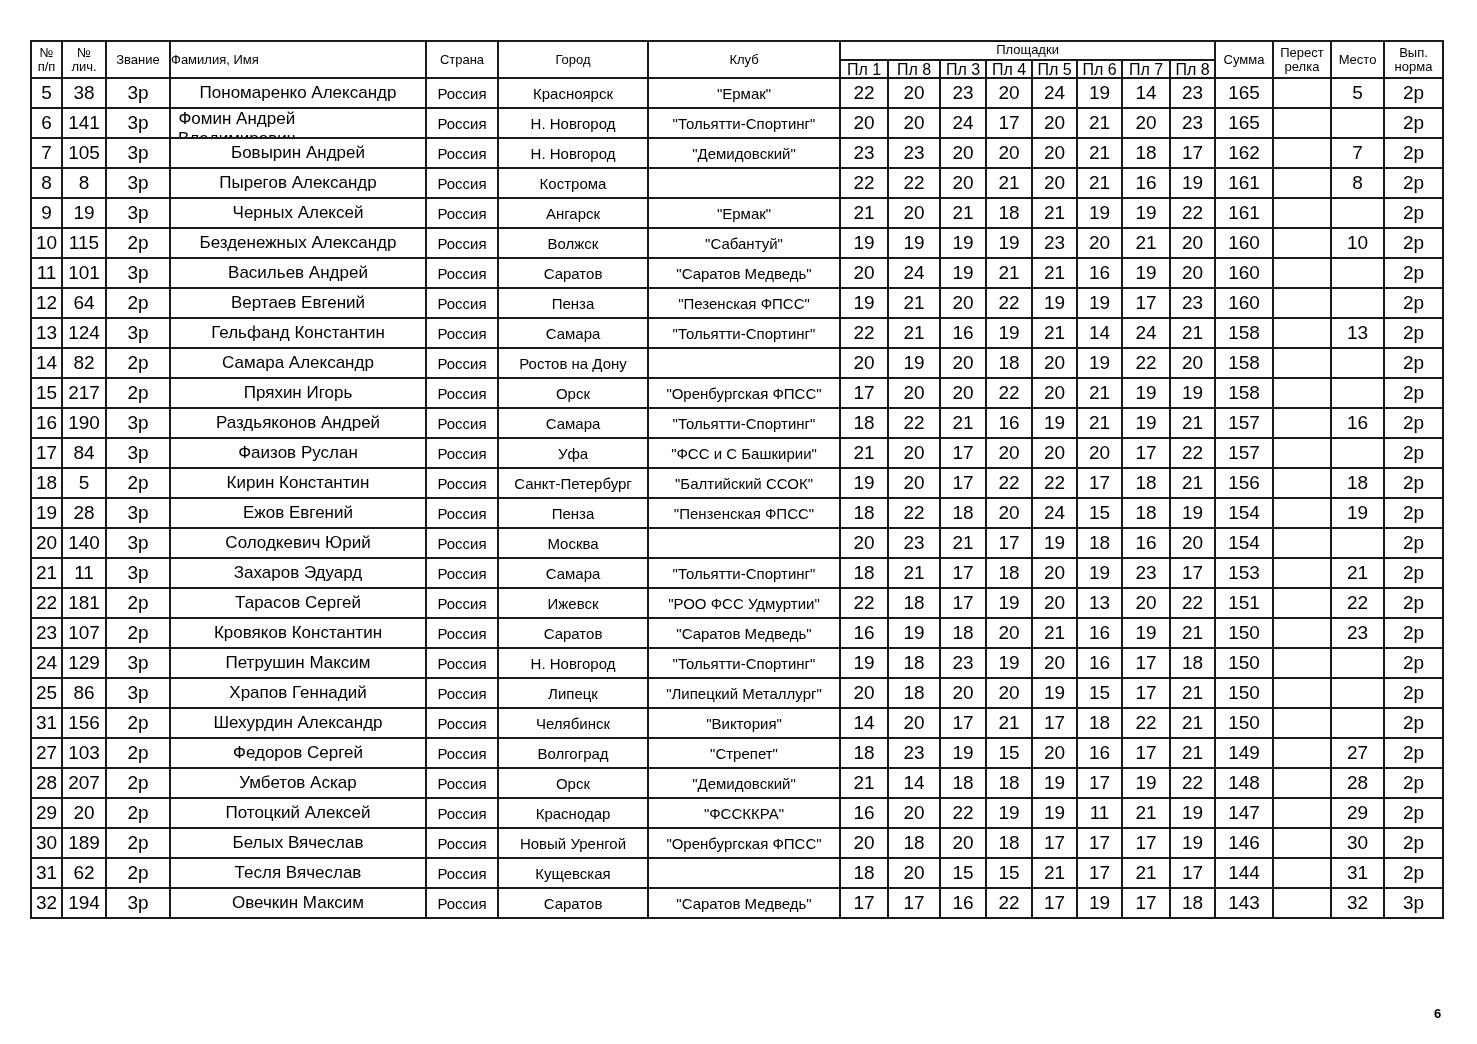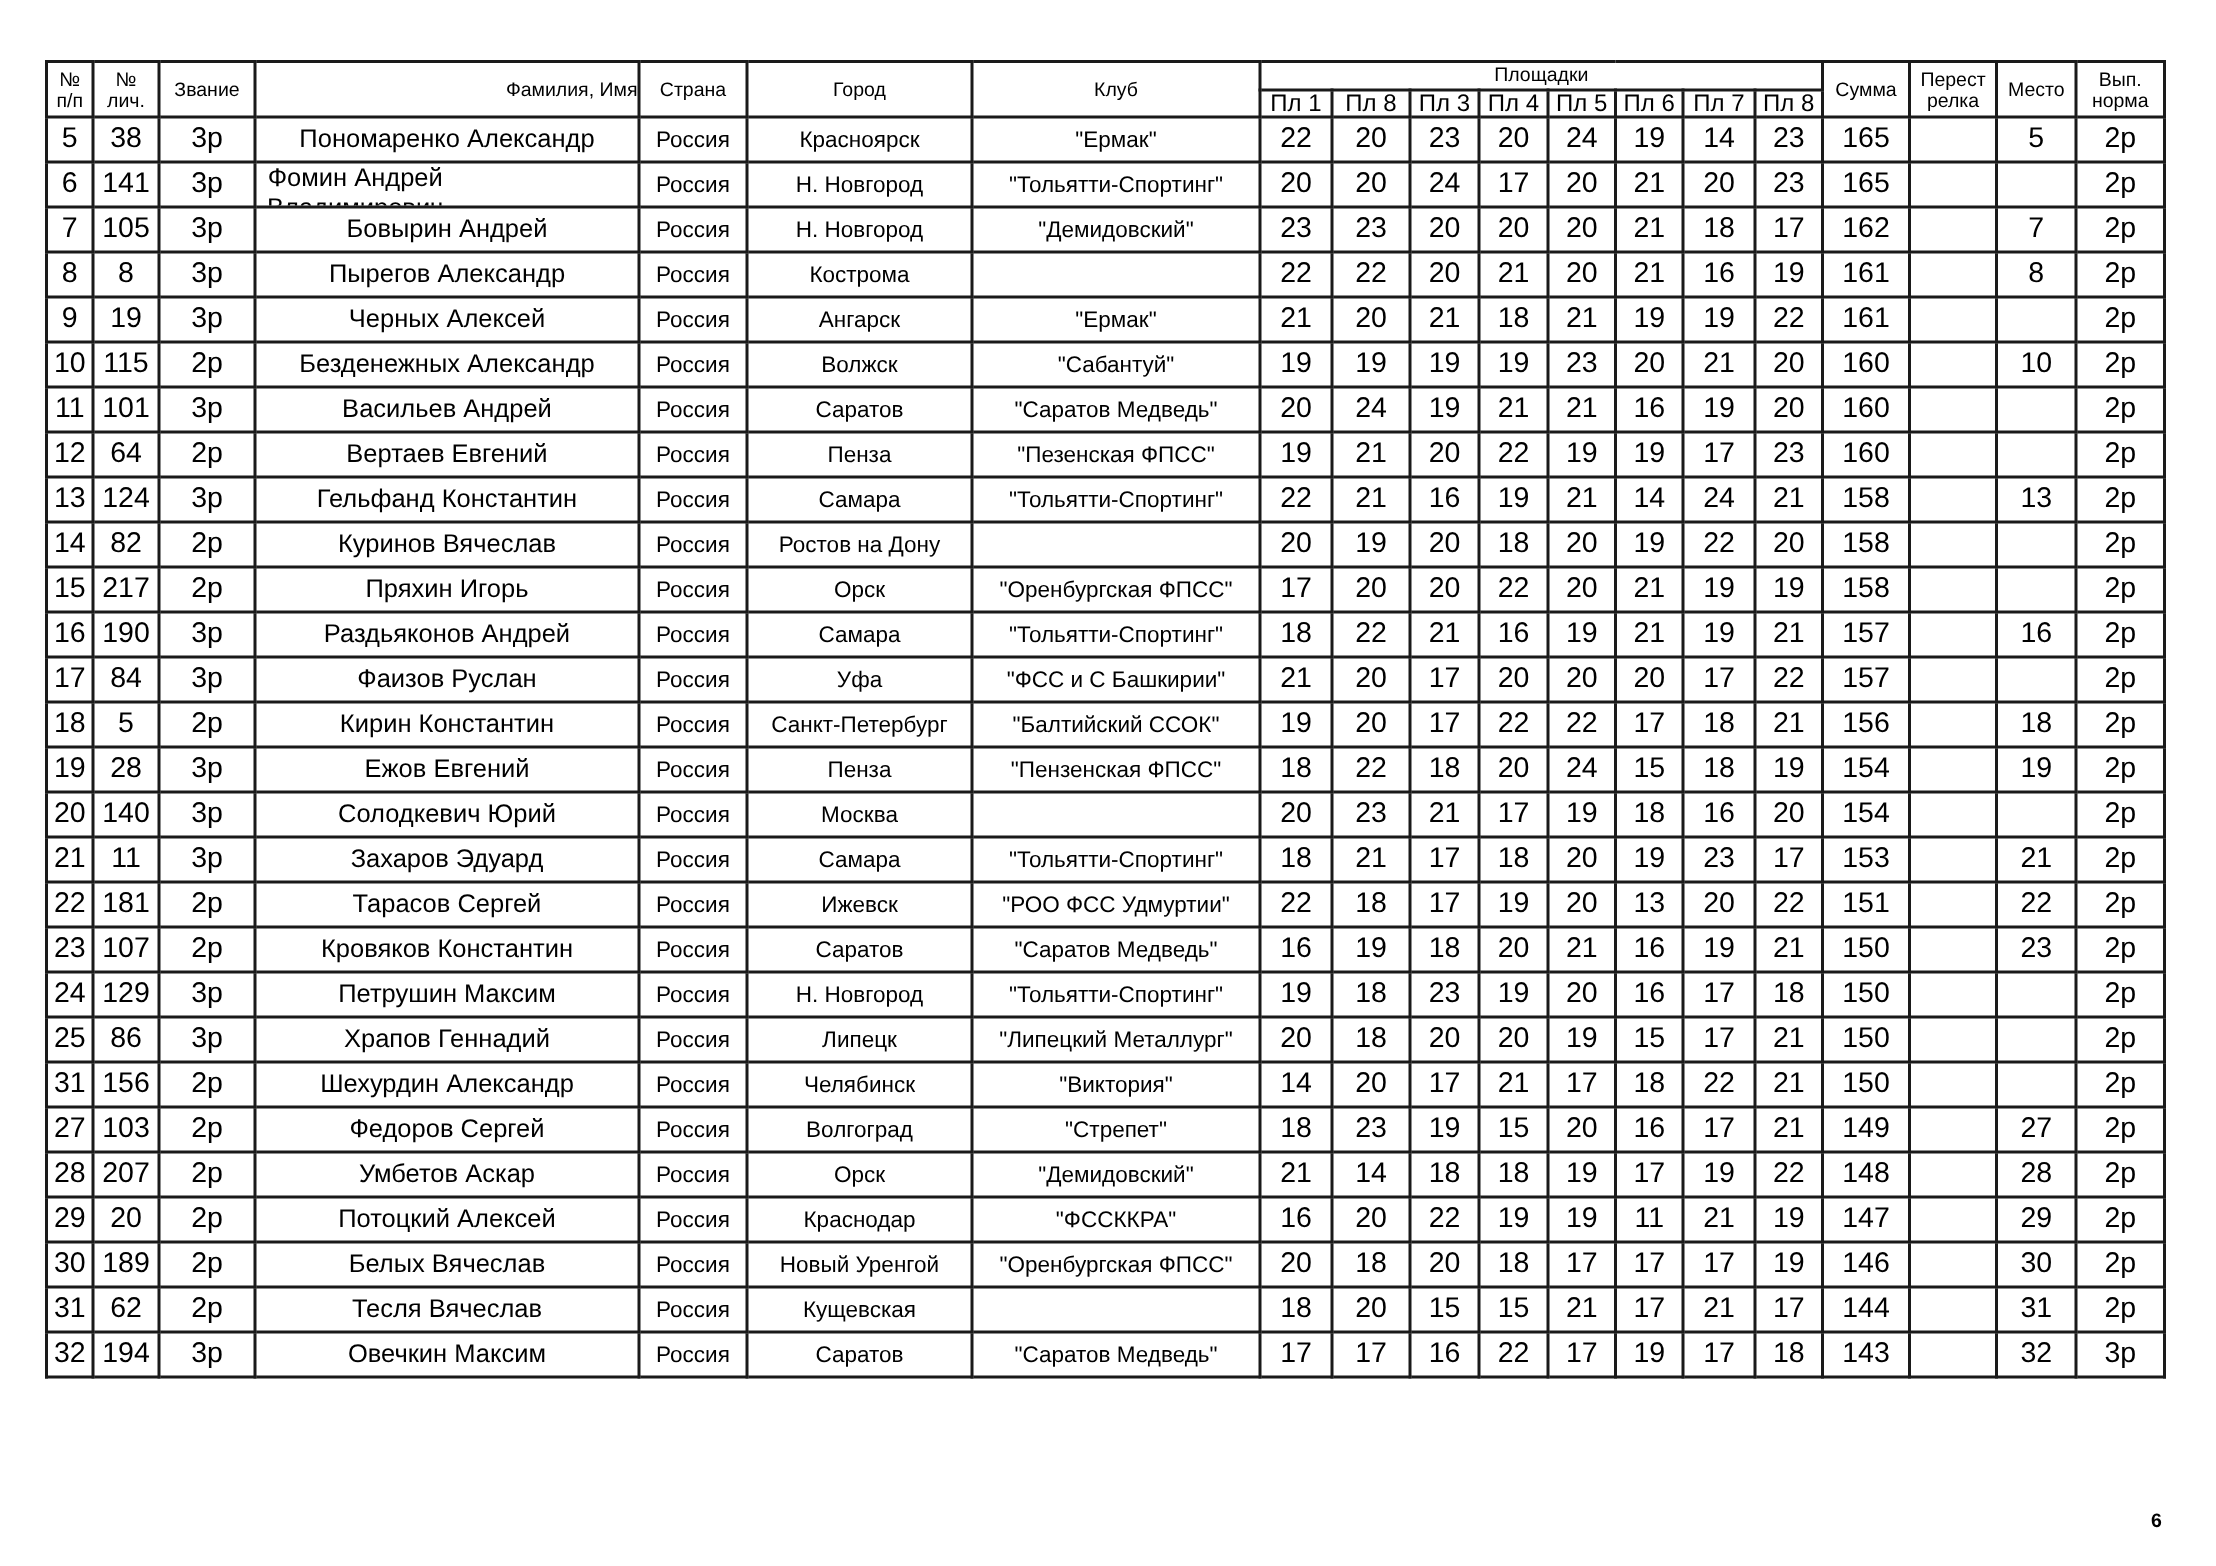--- a/index.html
+++ b/index.html
@@ -3,21 +3,21 @@
 <meta charset="utf-8">
 <style>
   html, body { margin: 0; padding: 0; background: #ffffff; }
   body { width: 1477px; height: 1044px; position: relative; overflow: hidden;
          font-family: "Liberation Sans", sans-serif; color: #000; }
   table.results { position: absolute; left: 30px; top: 40px; border-collapse: collapse;
                   table-layout: fixed; width: 1412px; }
   table.results td, table.results th { border: 2px solid #1a1a1a; padding: 0; overflow: hidden;
                   white-space: nowrap; font-weight: normal; }
   th { font-size: 13px; line-height: 14px; text-align: center; vertical-align: middle; }
-  th.left { text-align: right; padding-left: 5px; }
+  th.left { text-align: left; padding-left: 5px; }
   th.sub { font-size: 16px; height: 16px; line-height: 15px; vertical-align: bottom; }
   th.top { height: 17px; vertical-align: top; line-height: 15px; margin-left: 18px; }
   tr.data td { height: 28px; text-align: center; vertical-align: middle; }
   td.n { font-size: 19px; }
   td.s { font-size: 15px; }
   td.name { font-size: 17px; text-align: left; padding-left: 7px; position: relative; }
   td.name .wrap { position: absolute; top: 0px; left: 7px; line-height: 20px; }
   td.name .line2 { display: block; height: 9px; overflow: hidden; }
   .page-num { position: absolute; left: 1434px; top: 1006px; font-size: 13px; font-weight: bold; }
 </style>
@@ -261,21 +261,21 @@
         <td class="n">21</td>
         <td class="n">158</td>
         <td class="n"></td>
         <td class="n">13</td>
         <td class="n">2р</td>
       </tr>
       <tr class="data">
         <td class="n">14</td>
         <td class="n">82</td>
         <td class="n">2р</td>
-        <td class="name">Куринов Вячеслав</td>
+        <td class="name">Самара Александр</td>
         <td class="s">Россия</td>
         <td class="s">Ростов на Дону</td>
         <td class="s"></td>
         <td class="n">20</td>
         <td class="n">19</td>
         <td class="n">20</td>
         <td class="n">18</td>
         <td class="n">20</td>
         <td class="n">19</td>
         <td class="n">22</td>

